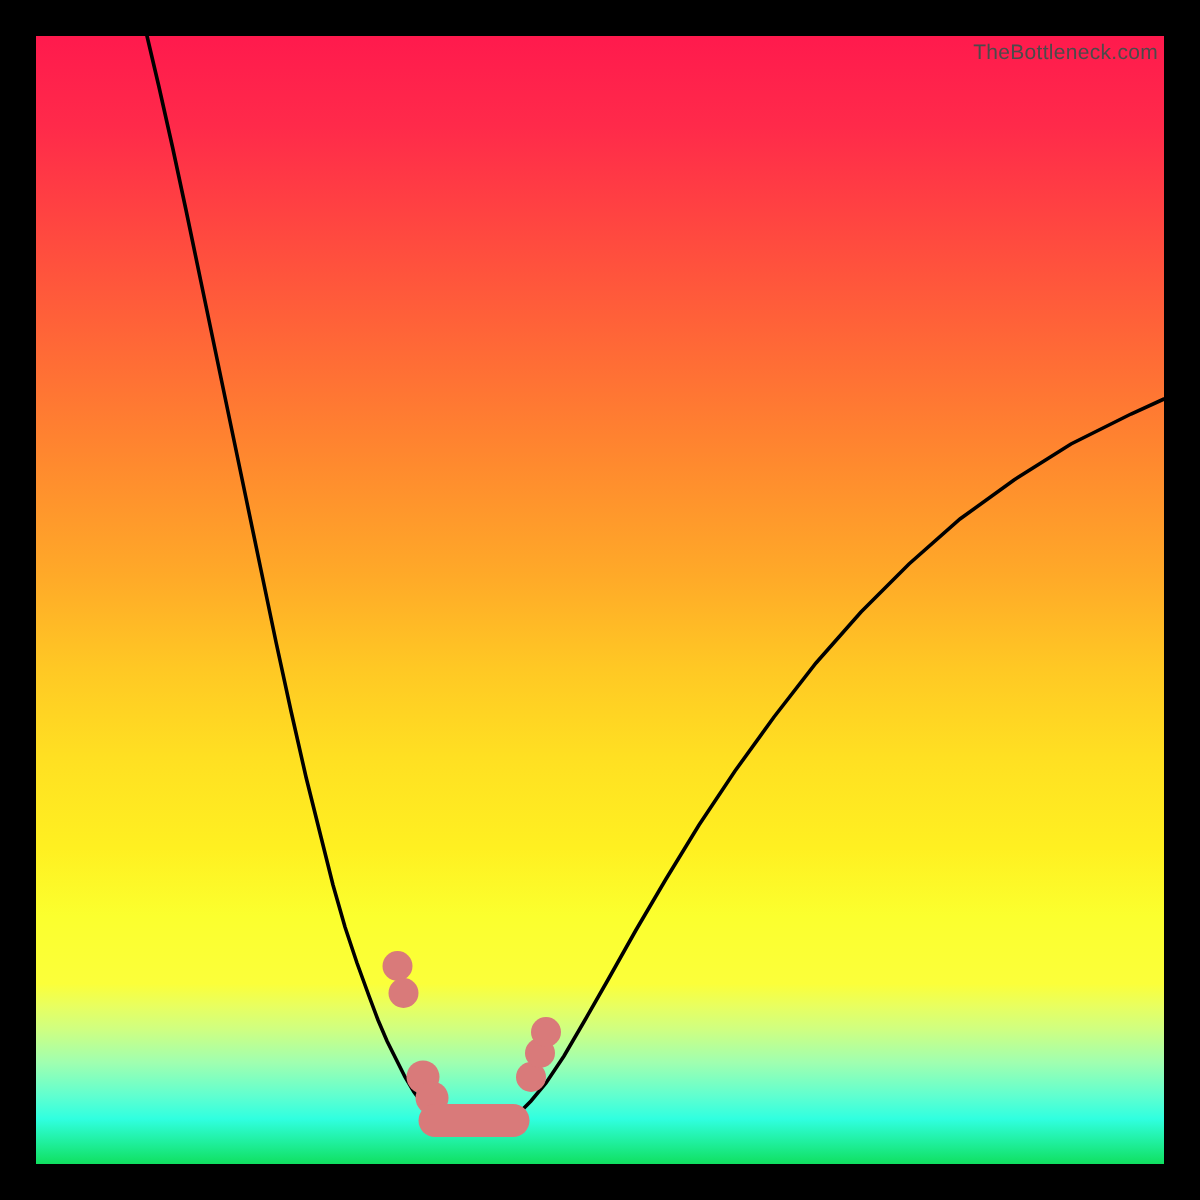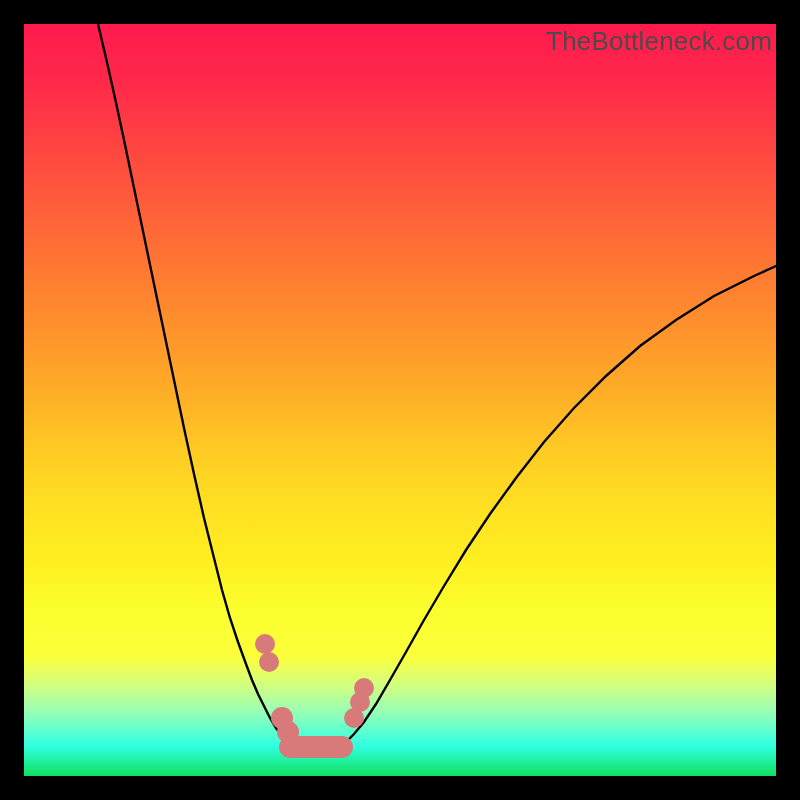--- a/index.html
+++ b/index.html
@@ -42,21 +42,21 @@
       #30ffe0 96%,
       #20f0a0 98%,
       #10e060 100%
     );
   }
   .watermark {
     position: absolute;
     top: 26px;
     right: 28px;
     color: #4b4b4b;
-    font-size: 26px;
+    font-size: 14px;
     font-weight: 400;
     letter-spacing: 0.2px;
     user-select: none;
   }
   svg.curves {
     position: absolute;
     left: 24px;
     top: 24px;
     width: 752px;
     height: 752px;

